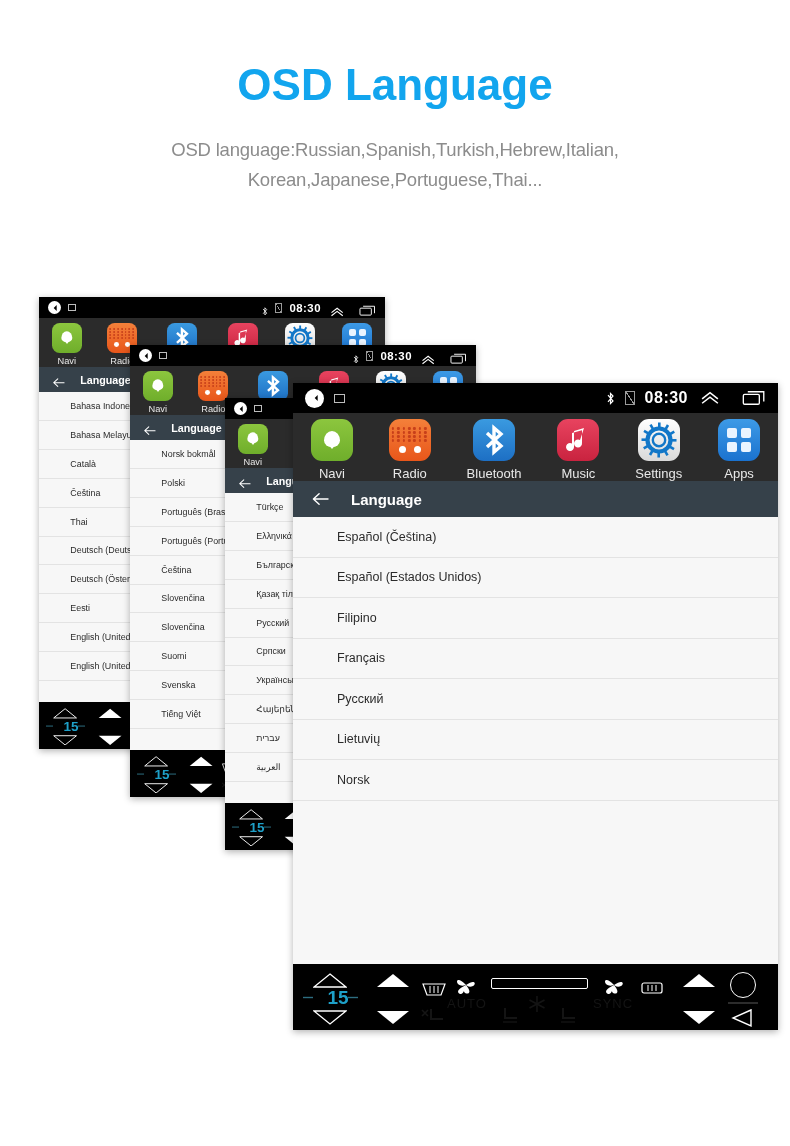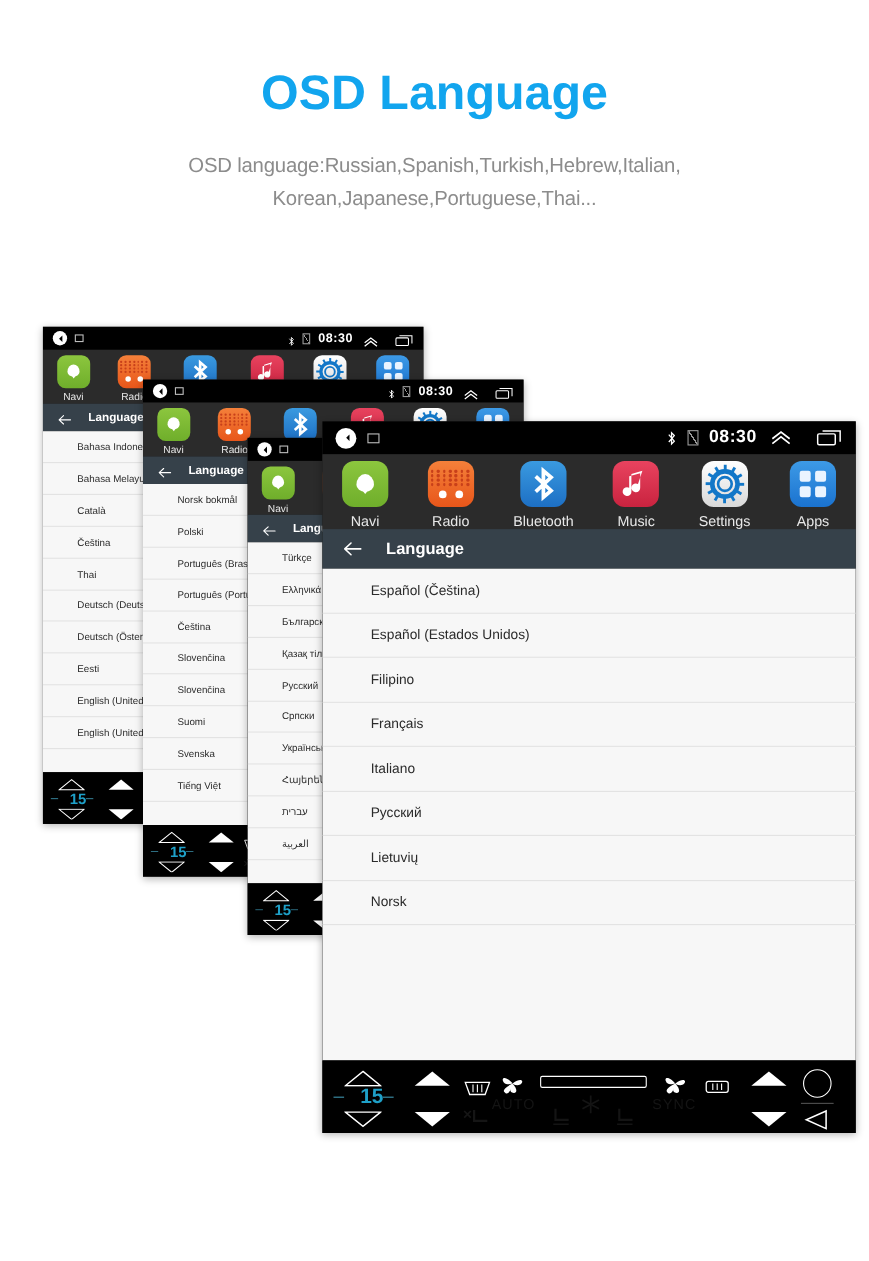--- a/index.html
+++ b/index.html
@@ -987,23 +987,20 @@
           <div class="lrow" style="height:40.50px;padding-left:44.00px;font-size:12.50px">
         <span>Español (Estados Unidos)</span>
           </div>
           <div class="lrow" style="height:40.50px;padding-left:44.00px;font-size:12.50px">
         <span>Filipino</span>
           </div>
           <div class="lrow" style="height:40.50px;padding-left:44.00px;font-size:12.50px">
         <span>Français</span>
           </div>
           <div class="lrow" style="height:40.50px;padding-left:44.00px;font-size:12.50px">
-        <span>Italiano</span>
-          </div>
-          <div class="lrow" style="height:40.50px;padding-left:44.00px;font-size:12.50px">
         <span>Русский</span>
           </div>
           <div class="lrow" style="height:40.50px;padding-left:44.00px;font-size:12.50px">
         <span>Lietuvių</span>
           </div>
           <div class="lrow" style="height:40.50px;padding-left:44.00px;font-size:12.50px">
         <span>Norsk</span>
           </div>
         </div>
         <div class="climate" style="height:66.00px">

